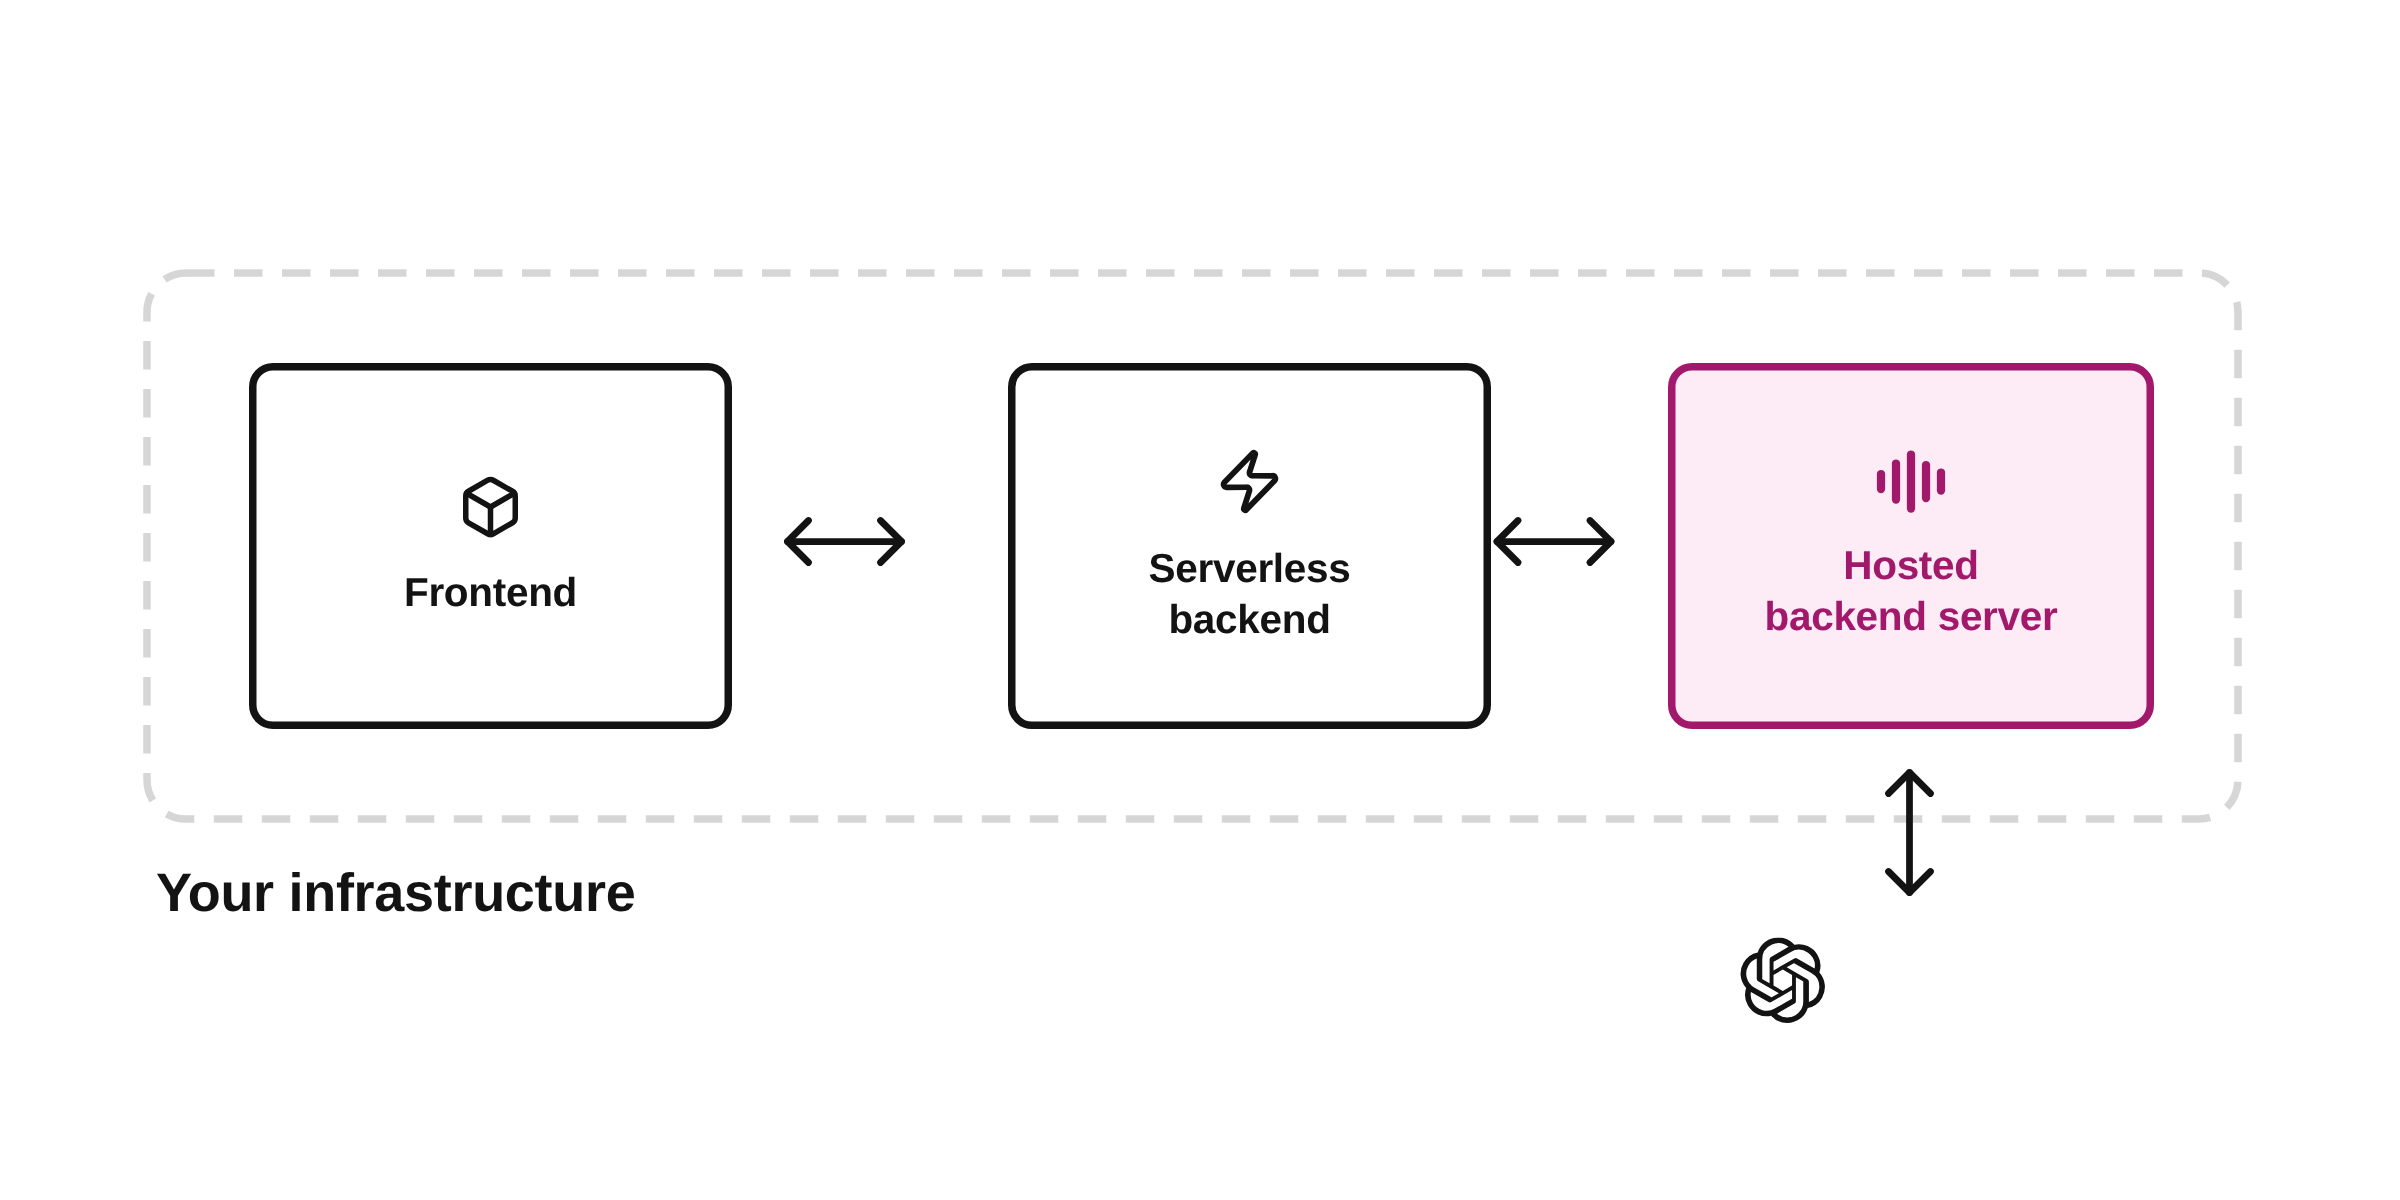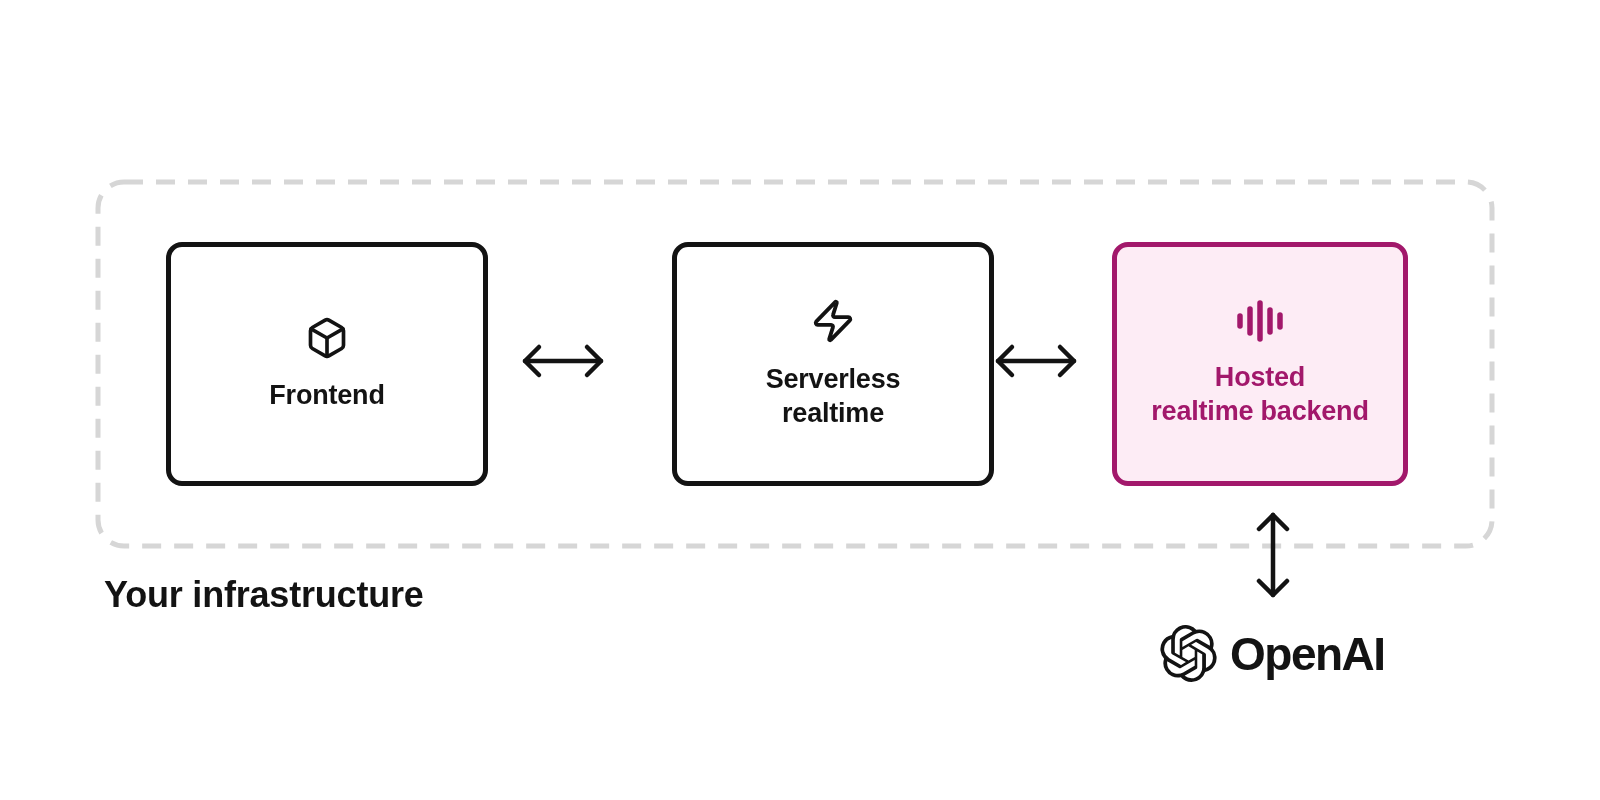--- a/index.html
+++ b/index.html
@@ -18,21 +18,21 @@
     box-sizing: border-box;
     width: 322px; height: 244px; top: 242px;
     border: 5px solid #131313; border-radius: 16px;
     background: #ffffff;
     display: flex; flex-direction: column;
     align-items: center; justify-content: center;
     gap: 18px;
   }
   .node-frontend  { left: 166px; }
   .node-backend   { left: 672px; }
-  .node-realtime  { left: 1112px; width: 296px;
+  .node-realtime  { left: 1112px; width: 324px;
                     border-color: #A2186B; background: #FDECF5; }
   .node-label {
     font-size: 27px; font-weight: 700; line-height: 34px;
     text-align: center; letter-spacing: -0.2px; color: #131313;
   }
   .node-realtime .node-label { color: #A2186B; }
   .icon-wrap { display: flex; align-items: center; justify-content: center; }
 
   
   .arrow path {
@@ -81,37 +81,37 @@
 </div>
 
 <div class="abs node node-backend">
   <span class="icon-wrap">
     <svg width="46" height="46" viewBox="0 0 24 24" fill="none" stroke="#131313" stroke-width="2" stroke-linecap="round" stroke-linejoin="round">
       <path d="M4 14a1 1 0 0 1-.78-1.63l9.9-10.2a.5.5 0 0 1 .86.46l-1.92 6.02A1 1 0 0 0 13 10h7a1 1 0 0 1 .78 1.63l-9.9 10.2a.5.5 0 0 1-.86-.46l1.92-6.02A1 1 0 0 0 11 14z"></path>
     </svg>
   </span>
   <div class="node-label">
     <span>Serverless</span><br>
-    <span>realtime</span>
+    <span>backend</span>
   </div>
 </div>
 
 <div class="abs node node-realtime">
   <span class="icon-wrap">
     <svg width="48" height="42" viewBox="0 0 48 42" fill="none" stroke="#A2186B" stroke-width="5.5" stroke-linecap="round">
       <path d="M4 16 V26"></path>
       <path d="M14 9 V33"></path>
       <path d="M24 3 V39"></path>
       <path d="M34 10 V32"></path>
       <path d="M44 15 V27"></path>
     </svg>
   </span>
   <div class="node-label">
     <span>Hosted</span><br>
-    <span>realtime backend</span>
+    <span>backend server</span>
   </div>
 </div>
 
 <div class="abs arrow arrow-h1">
   <svg width="98" height="46" viewBox="0 0 98 46">
     <path d="M11 23 H87"></path>
     <path d="M25 9 L11 23 L25 37"></path>
     <path d="M73 9 L87 23 L73 37"></path>
   </svg>
 </div>
@@ -133,14 +133,13 @@
 </div>
 
 <div class="abs boundary-label">Your infrastructure</div>
 
 <div class="abs brand-row">
   <span class="icon-wrap">
     <svg width="57" height="57" viewBox="0 0 24 24" fill="#131313">
       <path d="M22.2819 9.8211a5.9847 5.9847 0 0 0-.5157-4.9108 6.0462 6.0462 0 0 0-6.5098-2.9A6.0651 6.0651 0 0 0 4.9807 4.1818a5.9847 5.9847 0 0 0-3.9977 2.9 6.0462 6.0462 0 0 0 .7427 7.0966 5.98 5.98 0 0 0 .511 4.9107 6.051 6.051 0 0 0 6.5146 2.9001A5.9847 5.9847 0 0 0 13.2599 24a6.0557 6.0557 0 0 0 5.7718-4.2058 5.9894 5.9894 0 0 0 3.9977-2.9001 6.0557 6.0557 0 0 0-.7475-7.073zm-9.022 12.6081a4.4755 4.4755 0 0 1-2.8764-1.0408l.1419-.0804 4.7783-2.7582a.7948.7948 0 0 0 .3927-.6813v-6.7369l2.02 1.1686a.071.071 0 0 1 .038.052v5.5826a4.504 4.504 0 0 1-4.4945 4.4944zm-9.6607-4.1254a4.4708 4.4708 0 0 1-.5346-3.0137l.142.0852 4.783 2.7582a.7712.7712 0 0 0 .7806 0l5.8428-3.3685v2.3324a.0804.0804 0 0 1-.0332.0615L9.74 19.9502a4.4992 4.4992 0 0 1-6.1408-1.6464zM2.3408 7.8956a4.485 4.485 0 0 1 2.3655-1.9728V11.6a.7664.7664 0 0 0 .3879.6765l5.8144 3.3543-2.0201 1.1685a.0757.0757 0 0 1-.071 0l-4.8303-2.7865A4.504 4.504 0 0 1 2.3408 7.8956zm16.5963 3.8558L13.1038 8.364 15.1192 7.2a.0757.0757 0 0 1 .071 0l4.8303 2.7913a4.4944 4.4944 0 0 1-.6765 8.1042v-5.6772a.79.79 0 0 0-.407-.667zm2.0107-3.0231l-.142-.0852-4.7735-2.7818a.7759.7759 0 0 0-.7854 0L9.409 9.2297V6.8974a.0662.0662 0 0 1 .0284-.0615l4.8303-2.7866a4.4992 4.4992 0 0 1 6.6802 4.66zM8.3065 12.863l-2.02-1.1638a.0804.0804 0 0 1-.038-.0567V6.0742a4.4992 4.4992 0 0 1 7.3757-3.4537l-.142.0805L8.704 5.459a.7948.7948 0 0 0-.3927.6813zm1.0976-2.3654l2.602-1.4998 2.6069 1.4998v2.9994l-2.5974 1.4997-2.6067-1.4997Z"></path>
     </svg>
   </span>
-  <span class="brand-name">OpenAI</span>
 </div>
 
 </body></html>

